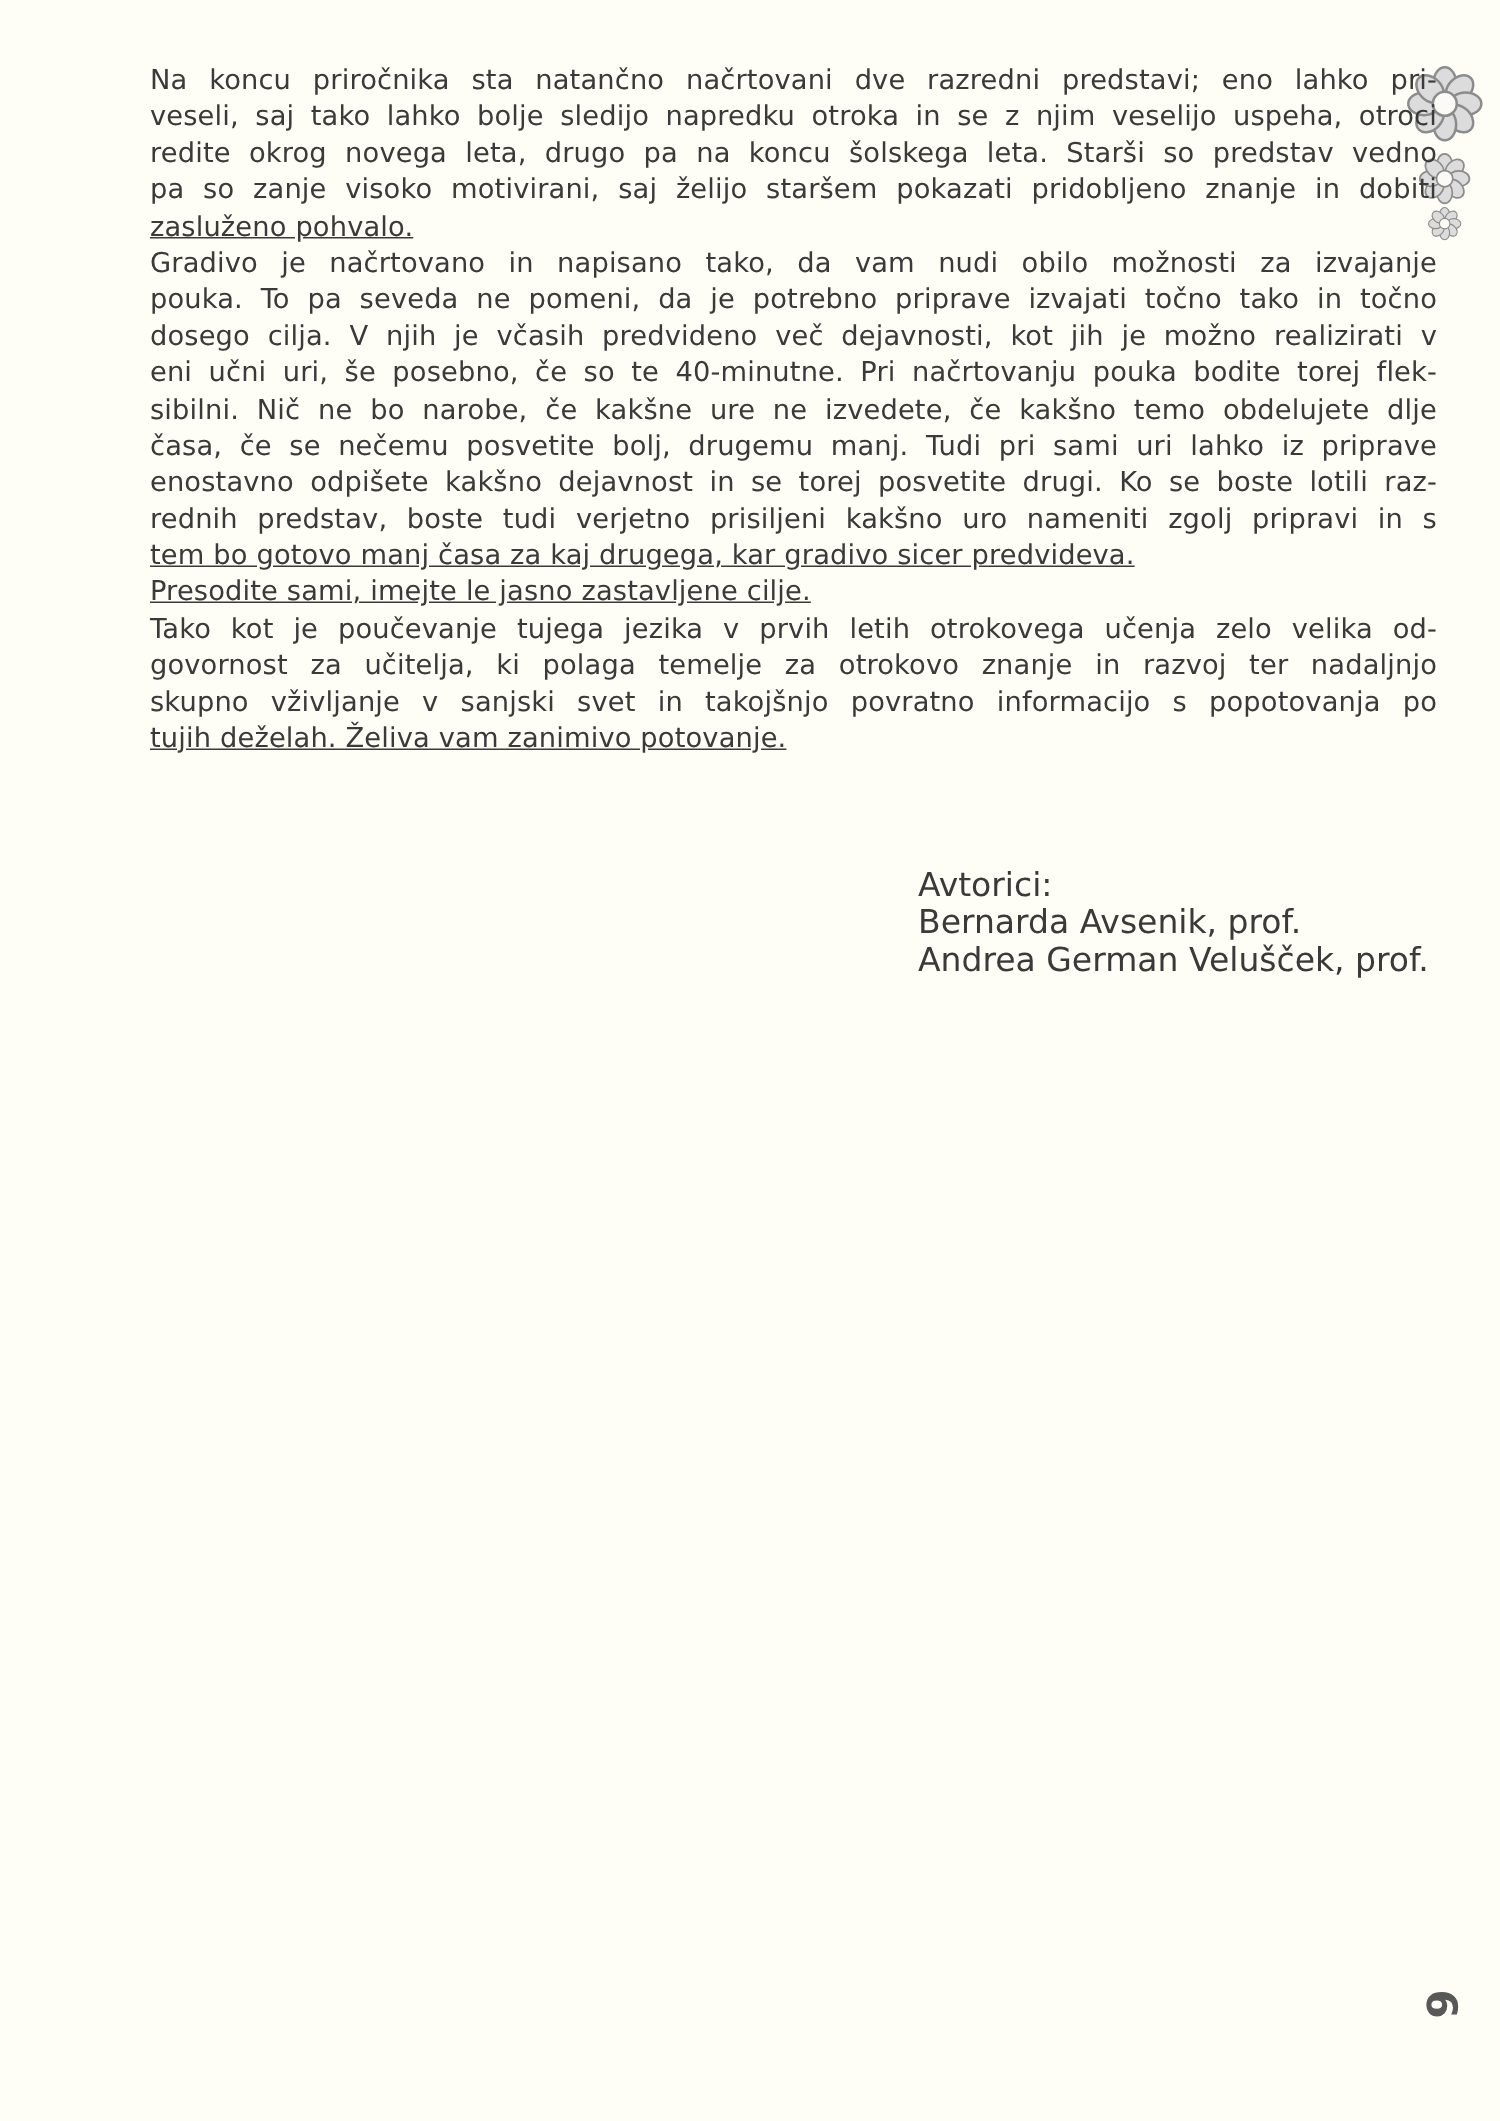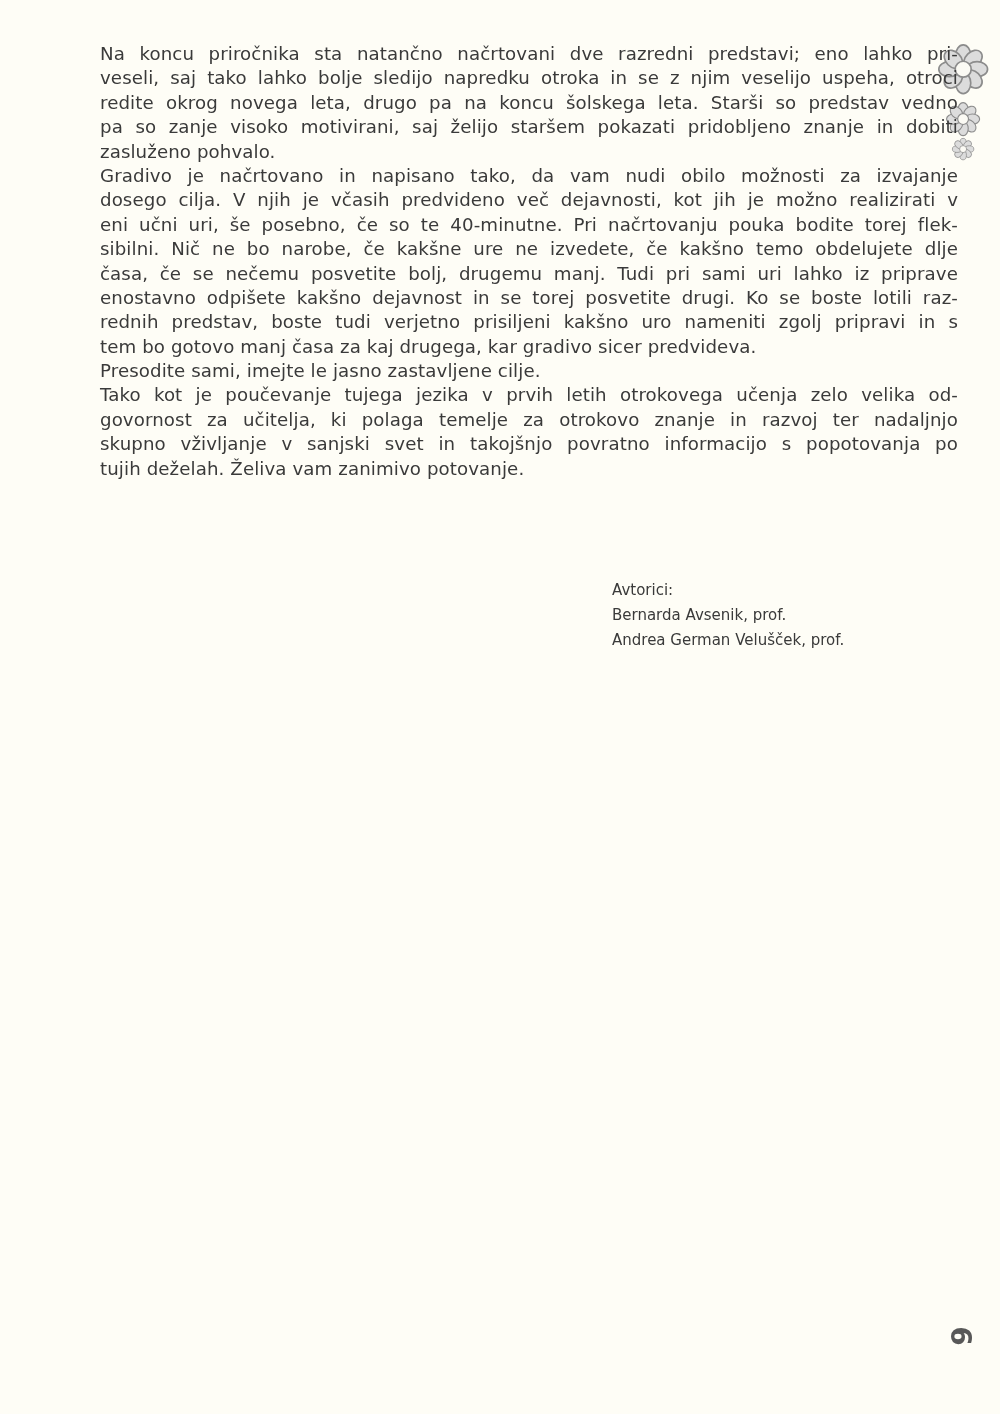--- a/index.html
+++ b/index.html
@@ -33,25 +33,26 @@
   }
   .line {
     text-align: justify;
     text-align-last: justify;
     white-space: normal;
     height: 24.4px;
     overflow: visible;
   }
   .line.para-end {
     text-align-last: left;
+    text-decoration: underline;
   }
   .authors {
     position: absolute;
     left: 612px; top: 578px;
-    font-size: 15px;
+    font-size: 22px;
     line-height: 25px;
   }
   .flowers-svg {
     position: absolute;
     left: 928px; top: 40px;
   }
   .page-number {
     position: absolute;
     left: 944px; top: 1320px;
     width: 32px; height: 32px;
@@ -90,20 +91,21 @@
     <use href="#flower" transform="translate(24,98) scale(0.37)"></use>
   </svg>
 
   <div class="text-block" id="body-text">
       <div class="line">Na koncu priročnika sta natančno načrtovani dve razredni predstavi; eno lahko pri-</div>
       <div class="line">veseli, saj tako lahko bolje sledijo napredku otroka in se z njim veselijo uspeha, otroci</div>
       <div class="line">redite okrog novega leta, drugo pa na koncu šolskega leta. Starši so predstav vedno</div>
       <div class="line">pa so zanje visoko motivirani, saj želijo staršem pokazati pridobljeno znanje in dobiti</div>
       <div class="line para-end">zasluženo pohvalo.</div>
       <div class="line">Gradivo je načrtovano in napisano tako, da vam nudi obilo možnosti za izvajanje</div>
+      <div class="line">pouka. To pa seveda ne pomeni, da je potrebno priprave izvajati točno tako in točno</div>
       <div class="line">dosego cilja. V njih je včasih predvideno več dejavnosti, kot jih je možno realizirati v</div>
       <div class="line">eni učni uri, še posebno, če so te 40-minutne. Pri načrtovanju pouka bodite torej flek-</div>
       <div class="line">sibilni. Nič ne bo narobe, če kakšne ure ne izvedete, če kakšno temo obdelujete dlje</div>
       <div class="line">časa, če se nečemu posvetite bolj, drugemu manj. Tudi pri sami uri lahko iz priprave</div>
       <div class="line">enostavno odpišete kakšno dejavnost in se torej posvetite drugi. Ko se boste lotili raz-</div>
       <div class="line">rednih predstav, boste tudi verjetno prisiljeni kakšno uro nameniti zgolj pripravi in s</div>
       <div class="line para-end">tem bo gotovo manj časa za kaj drugega, kar gradivo sicer predvideva.</div>
       <div class="line para-end">Presodite sami, imejte le jasno zastavljene cilje.</div>
       <div class="line">Tako kot je poučevanje tujega jezika v prvih letih otrokovega učenja zelo velika od-</div>
       <div class="line">govornost za učitelja, ki polaga temelje za otrokovo znanje in razvoj ter nadaljnjo</div>

